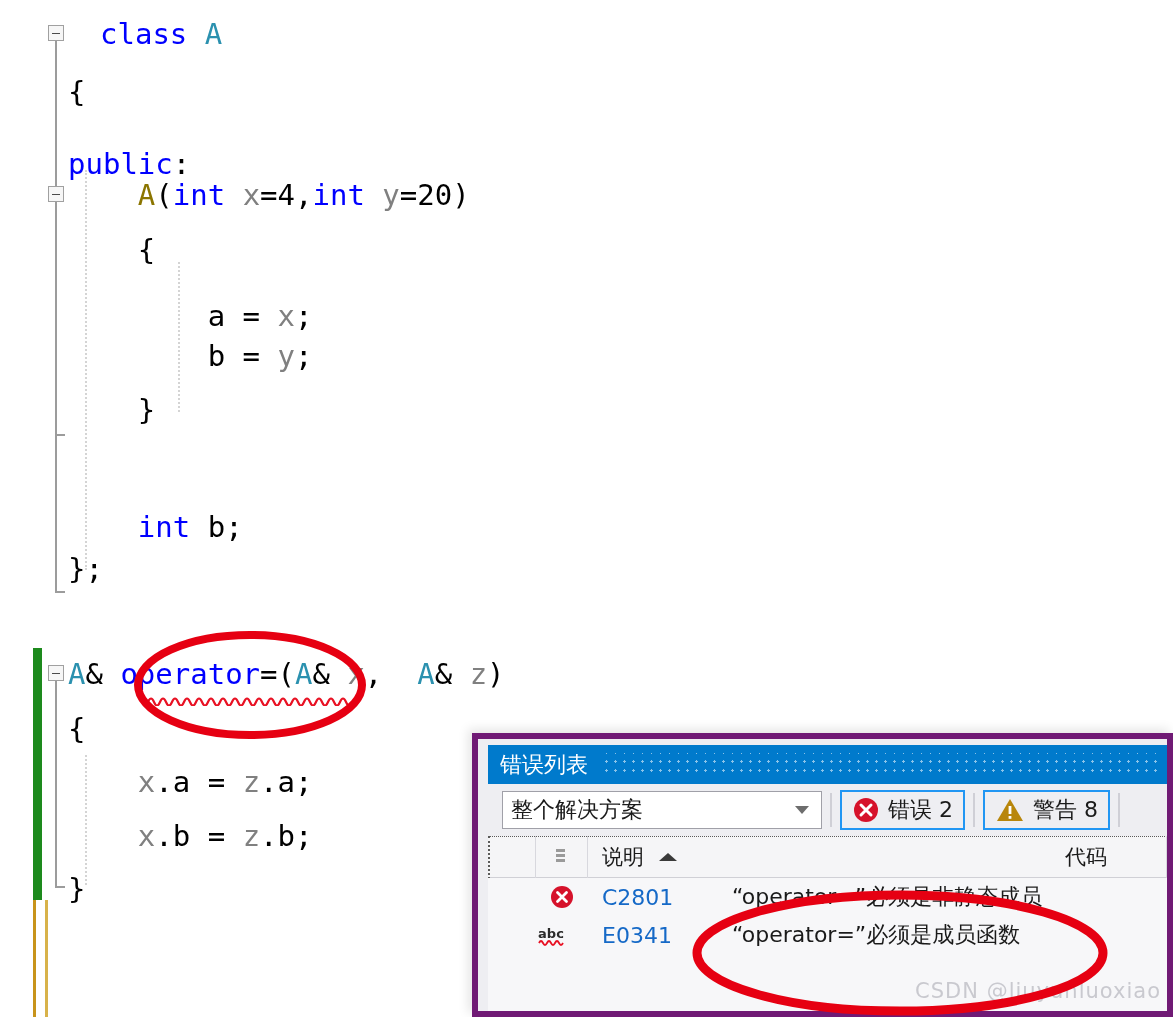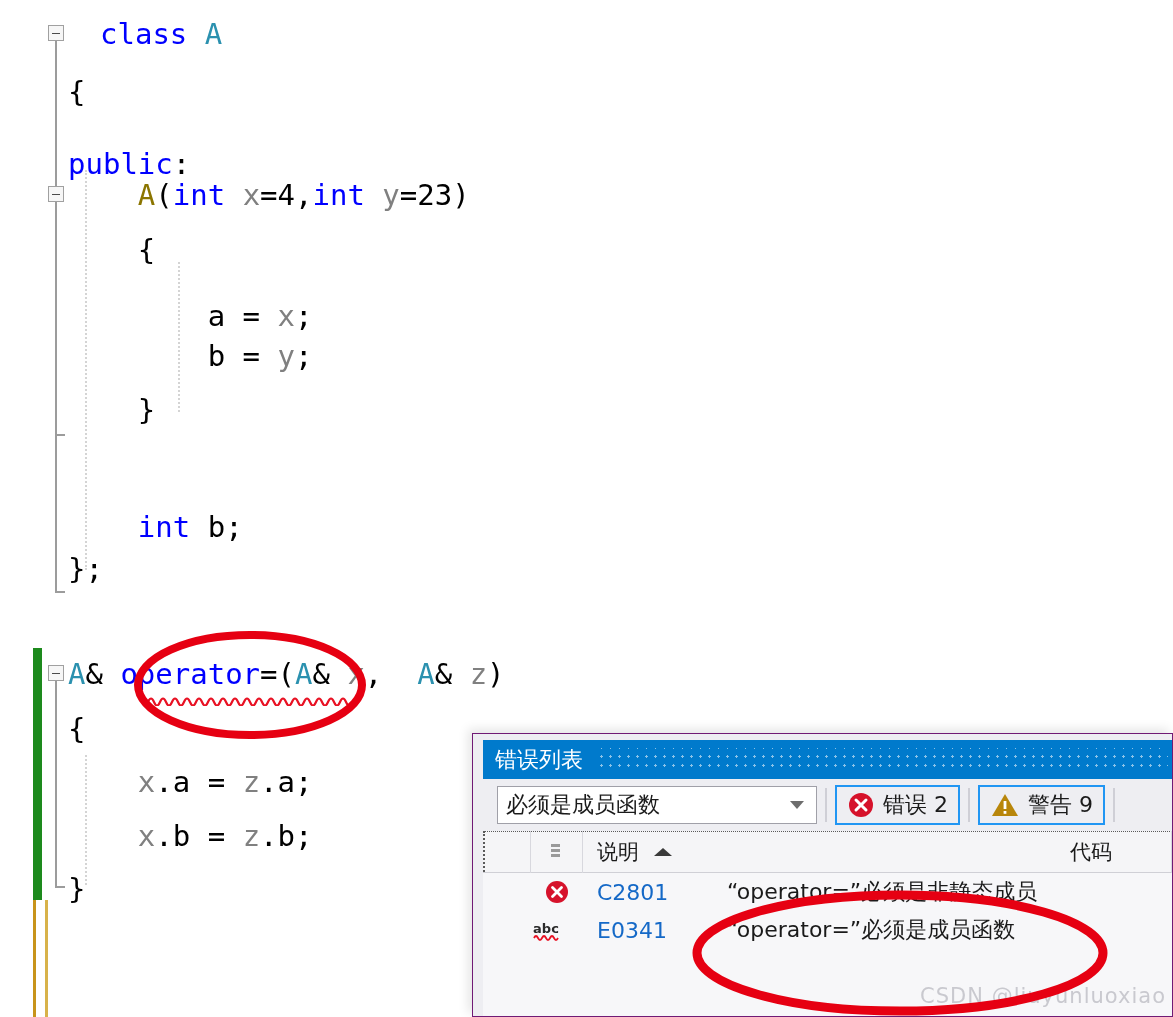--- a/index.html
+++ b/index.html
@@ -54,21 +54,21 @@
   }
 
   
   .annot{position:absolute;pointer-events:none;}
   .annot ellipse{fill:none;stroke:#e60012;}
 
   
   #errorlist{
     position:absolute;left:472px;top:733px;width:701px;height:284px;
     background:#eeeef2;
-    border:1px solid #701a75;
+    border:6px solid #701a75;
     box-sizing:border-box;
     font-family:"DejaVu Sans","Liberation Sans",sans-serif;
     box-shadow:-4px -4px 10px rgba(0,0,0,0.10);
   }
   #el-titlebar{
     position:absolute;left:10px;top:6px;right:0;height:39px;
     background:#007acc;
     display:flex;align-items:center;
   }
   #el-title{
@@ -153,21 +153,21 @@
   <div class="fold-line" style="left:55px;top:681px;height:205px;"></div>
   <div class="fold-foot" style="left:55px;top:886px;width:10px;"></div>
 
   <div class="indent-guide" style="left:85px;top:170px;height:400px;"></div>
   <div class="indent-guide" style="left:178px;top:262px;height:150px;"></div>
   <div class="indent-guide" style="left:85px;top:755px;height:130px;"></div>
 
   <div class="code-line" style="left:60px;top:20px;margin-left:40px;"><span class="kw">class </span><span class="typ">A</span></div>
   <div class="code-line" style="left:68px;top:78px;"><span class="plain">{</span></div>
   <div class="code-line" style="left:68px;top:127px;margin-top:23px;"><span class="kw">public</span><span class="plain">:</span></div>
-  <div class="code-line" style="left:68px;top:181px;"><span>    </span><span class="ctor">A</span><span class="plain">(</span><span class="kw">int</span><span class="plain"> </span><span class="var">x</span><span class="plain">=4,</span><span class="kw">int</span><span class="plain"> </span><span class="var">y</span><span class="plain">=23)</span></div>
+  <div class="code-line" style="left:68px;top:181px;"><span>    </span><span class="ctor">A</span><span class="plain">(</span><span class="kw">int</span><span class="plain"> </span><span class="var">x</span><span class="plain">=4,</span><span class="kw">int</span><span class="plain"> </span><span class="var">y</span><span class="plain">=20)</span></div>
   <div class="code-line" style="left:68px;top:236px;"><span>    </span><span class="plain">{</span></div>
   <div class="code-line" style="left:68px;top:290px;margin-top:12px;"><span>        </span><span class="plain">a</span><span class="plain"> = </span><span class="var">x</span><span class="plain">;</span></div>
   <div class="code-line" style="left:68px;top:342px;"><span>        </span><span class="plain">b</span><span class="plain"> = </span><span class="var">y</span><span class="plain">;</span></div>
   <div class="code-line" style="left:68px;top:396px;"><span>    </span><span class="plain">}</span></div>
   <div class="code-line" style="left:68px;top:500px;margin-top:13px;"><span>    </span><span class="kw">int</span><span class="plain"> b;</span></div>
   <div class="code-line" style="left:68px;top:555px;"><span class="plain">};</span></div>
   <div class="code-line" style="left:68px;top:608px;"></div>
   <div class="code-line" style="left:68px;top:660px;"><span class="typ">A</span><span class="plain">&amp; </span><span class="kw">operator</span><span class="plain">=(</span><span class="typ">A</span><span class="plain">&amp; </span><span class="var">x</span><span class="plain">,  </span><span class="typ">A</span><span class="plain">&amp; </span><span class="var">z</span><span class="plain">)</span></div>
   <div class="code-line" style="left:68px;top:715px;"><span class="plain">{</span></div>
   <div class="code-line" style="left:68px;top:768px;"><span>    </span><span class="var">x</span><span class="plain">.</span><span class="plain">a</span><span class="plain"> = </span><span class="var">z</span><span class="plain">.</span><span class="plain">a;</span></div>
@@ -183,21 +183,21 @@
 <div id="errorlist">
 
   <div id="el-titlebar">
     <div id="el-title">错误列表</div>
     <div id="el-grip"></div>
   </div>
 
   <div id="el-toolbar">
 
     <div id="el-scope">
-      <div id="el-scope-text">必须是成员函数</div>
+      <div id="el-scope-text">整个解决方案</div>
       <div class="caret-down"></div>
     </div>
 
     <div class="tb-sep"></div>
 
     <div class="cnt-btn">
       <svg width="28" height="28" viewBox="0 0 28 28">
         <circle cx="14" cy="14" r="12" fill="#d6122b"></circle>
         <path d="M9 9 L19 19 M19 9 L9 19" stroke="#ffffff" stroke-width="3" stroke-linecap="round"></path>
       </svg>
@@ -205,21 +205,21 @@
     </div>
 
     <div class="tb-sep"></div>
 
     <div class="cnt-btn">
       <svg width="30" height="28" viewBox="0 0 30 28">
         <path d="M15 3 L28 25 L2 25 Z" fill="#b8860b"></path>
         <rect x="13.6" y="10" width="2.8" height="8" fill="#ffffff"></rect>
         <rect x="13.6" y="20" width="2.8" height="2.8" fill="#ffffff"></rect>
       </svg>
-      <span class="cnt-label">警告 9</span>
+      <span class="cnt-label">警告 8</span>
     </div>
 
     <div class="tb-sep"></div>
   </div>
 
   <div id="el-grid-header">
     <div class="gh-cell" style="width:48px;"></div>
     <div class="gh-cell" style="width:52px;justify-content:center;">
       <svg width="16" height="20" viewBox="0 0 16 20">
         <rect x="2" y="2" width="9" height="3" fill="#9a9a9a"></rect>

